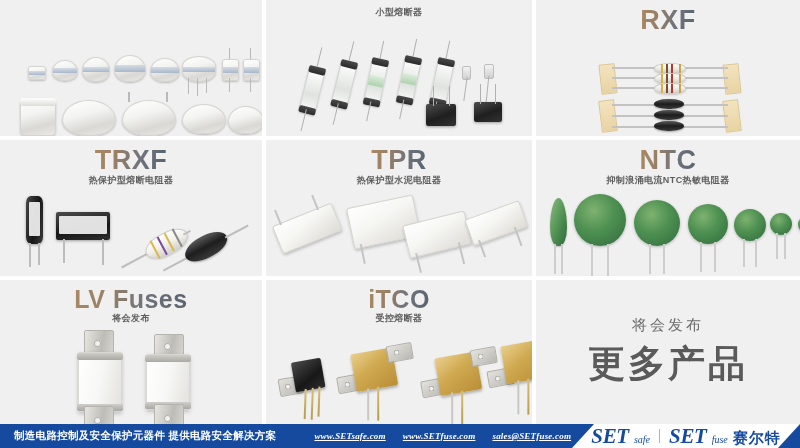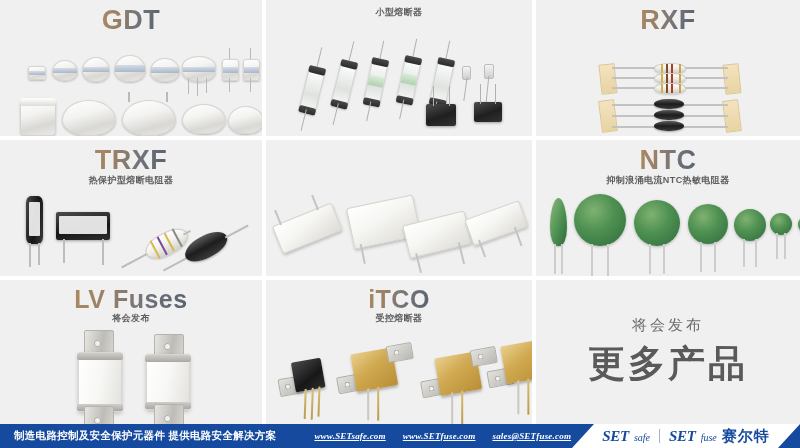--- a/index.html
+++ b/index.html
@@ -196,41 +196,40 @@
   .logo-wrap{
     position:absolute;right:0;top:0;height:24px;width:228px;
     background:#ffffff;display:flex;align-items:center;justify-content:center;
   }
   .tri-l{position:absolute;left:0;top:0;width:0;height:0;
     border-top:24px solid #154a9e;border-right:22px solid transparent;}
   .tri-r{position:absolute;right:0;top:0;width:0;height:0;
     border-bottom:24px solid #154a9e;border-left:22px solid transparent;}
   .logo-row{display:flex;align-items:baseline;gap:5px;z-index:2;
     font-family:"Liberation Serif","DejaVu Serif",serif;}
-  .lg-set{font-size:15px;font-weight:bold;font-style:italic;color:#154a9e;letter-spacing:-.3px;}
+  .lg-set{font-size:21px;font-weight:bold;font-style:italic;color:#154a9e;letter-spacing:-.3px;}
   .lg-sub{font-size:10px;font-style:italic;color:#154a9e;}
   .lg-div{width:1px;height:14px;background:#9fb4d6;margin:0 4px;align-self:center;}
   .lg-cn{font-size:15px;font-weight:bold;color:#154a9e;letter-spacing:1px;
     font-family:"Liberation Sans","DejaVu Sans",sans-serif;}
 </style>
 </head>
 <body>
 
 <div class="sheet">
 
   <div class="grid">
 
     <div class="g-v1"></div>
     <div class="g-v2"></div>
     <div class="g-h1"></div>
     <div class="g-h2"></div>
 
     <div class="cell c11">
       <div class="head">
-        <div class="title">GDT</div>
       </div>
       <div class="stage">
 
         <div class="p gdt-s" style="left:28px;top:22px;width:16px;height:12px;">
             <div class="gdt-band"></div>
           </div>
         <div class="p gdt-s gdt-round" style="left:52px;top:16px;width:24px;height:19px;">
             <div class="gdt-band"></div>
           </div>
         <div class="p gdt-s gdt-round" style="left:82px;top:13px;width:26px;height:23px;">
@@ -422,20 +421,24 @@
 
         <div class="p" style="left:176px;top:24px;width:110px;height:60px;transform:rotate(-28deg);">
           <div class="p tx-lead" style="left:-20px;top:26px;width:28px;height:1.6px;"></div>
           <div class="p rx-black" style="left:6px;top:15px;width:46px;height:22px;"></div>
           <div class="p tx-lead" style="left:50px;top:26px;width:26px;height:1.6px;"></div>
         </div>
       </div>
     </div>
 
     <div class="cell c22">
+      <div class="head">
+        <div class="title">TPR</div>
+        <div class="subtitle">热保护型水泥电阻器</div>
+      </div>
       <div class="stage">
         <div class="p" style="left:14px;top:28px;width:66px;height:56px;transform:rotate(-22deg);">
           <div class="p tpr-body" style="left:0;top:0;width:62px;height:28px;"></div>
           <div class="p tpr-pin" style="left:8px;top:-14px;height:16px;"></div>
           <div class="p tpr-pin" style="left:48px;top:-14px;height:16px;"></div>
         </div>
         <div class="p" style="left:86px;top:16px;width:74px;height:66px;transform:rotate(-12deg);">
           <div class="p tpr-body" style="left:0;top:0;width:66px;height:40px;"></div>
           <div class="p tpr-pin" style="left:6px;top:38px;height:20px;"></div>
           <div class="p tpr-pin" style="left:54px;top:38px;height:22px;"></div>

